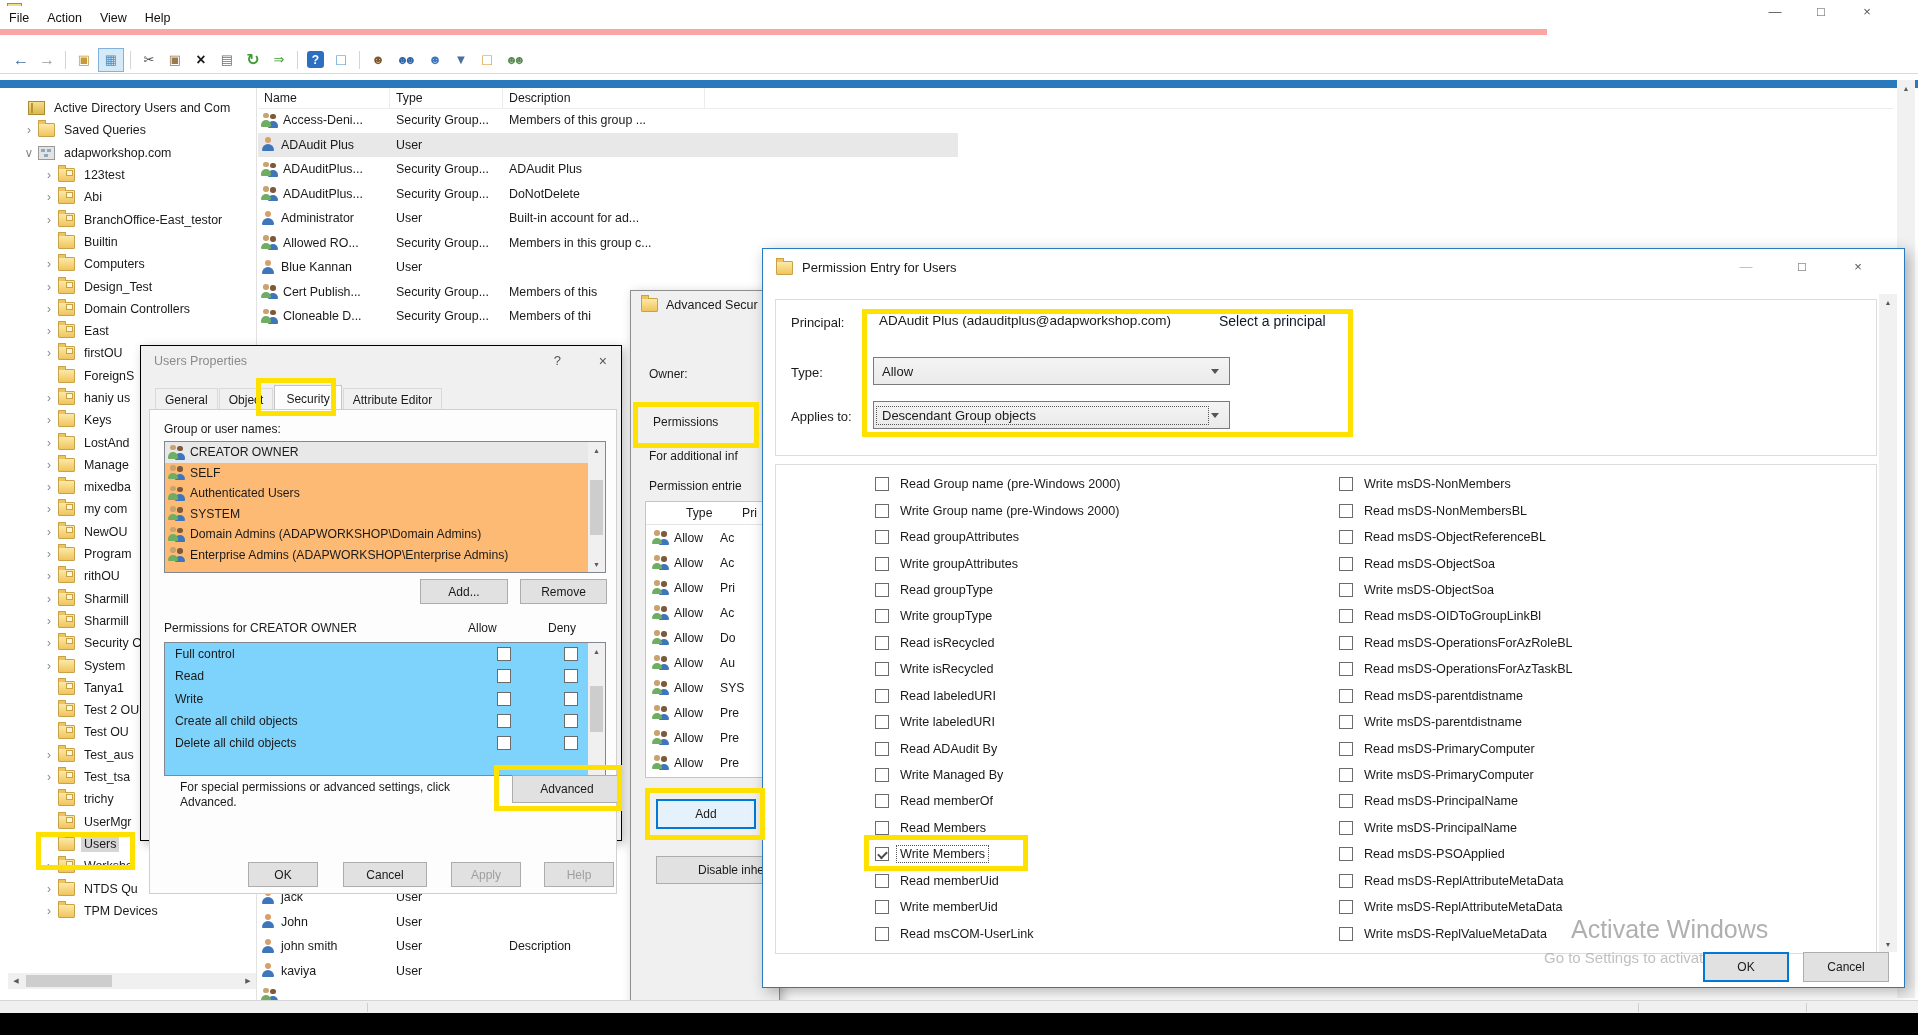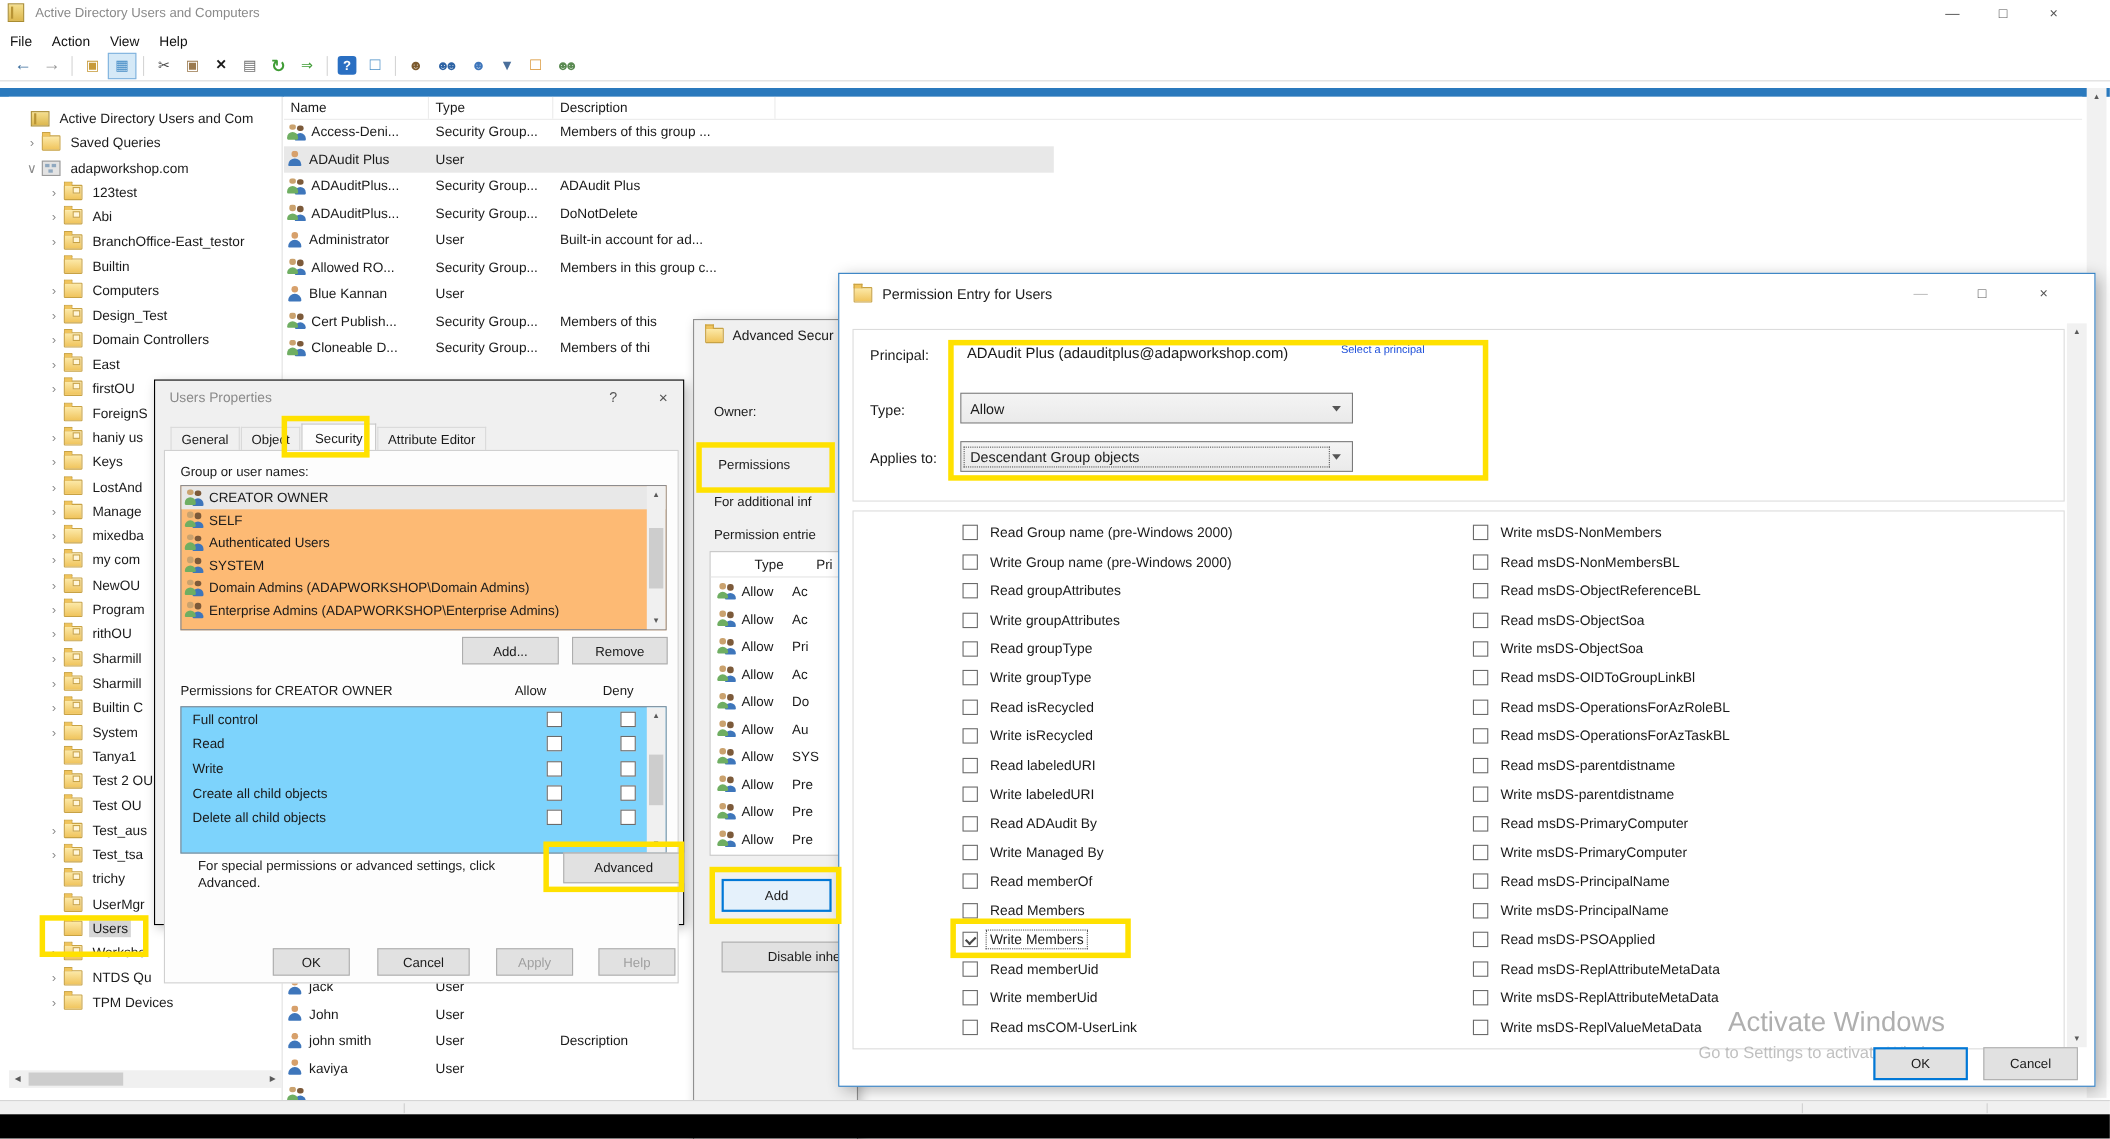--- a/index.html
+++ b/index.html
@@ -5,21 +5,21 @@
   html,body{margin:0;padding:0;width:1918px;height:1035px;overflow:hidden;background:#fff;
     font-family:"Liberation Sans","DejaVu Sans",sans-serif;font-size:12px;color:#1a1a1a;}
   .abs{position:absolute}
   
   #titlebar{position:absolute;left:0;top:0;width:1918px;height:22px;background:#fff;display:flex;align-items:center}
   #app-icon{width:13px;height:15px;margin-left:7px;background:linear-gradient(#f5df8e,#dcb74e);border:1px solid #a98c31;position:relative}
   #app-icon::before{content:"";position:absolute;left:2px;top:2px;right:5px;bottom:2px;border-left:2px solid #b89435}
   #title-text{margin-left:10px;color:#8a8a8a;font-size:12px}
   .wbtn{width:46px;height:22px;display:flex;align-items:center;justify-content:center;color:#555;font-size:13px}
   #win-controls{position:absolute;right:28px;top:0;display:flex}
-  #menubar{position:absolute;left:0;top:26px;width:1547px;height:23px;background:#fff;border-bottom:1px solid #fca5a5;display:flex;align-items:center}
+  #menubar{position:absolute;left:0;top:6px;width:1547px;height:23px;background:#fff;border-bottom:6px solid #fca5a5;display:flex;align-items:center}
   .menu-item{padding:0 9px;font-size:12.5px;color:#111}
   #toolbar{position:absolute;left:0;top:46px;width:1918px;height:27px;background:#fff;border-bottom:1px solid #d9d9d9;display:flex;align-items:center;padding-left:8px}
   .tbi{width:24px;height:22px;display:flex;align-items:center;justify-content:center;font-size:13px;margin:0 1px}
   .tbi.big{font-size:16px;font-weight:bold}
   .tbi.sq{width:17px;height:17px;border-radius:3px;font-weight:bold;font-size:12px;margin:0 4px}
   .tbi.boxed{background:#d5e9f7;border:1px solid #7fb2dd}
   .tbi.pp{letter-spacing:-5px;padding-right:5px;font-size:12px}
   .tsep{width:1px;height:18px;background:#d5d5d5;margin:0 5px}
   #bluebar{position:absolute;left:0;top:80px;width:1918px;height:8px;background:#2a79bd}
   
@@ -116,21 +116,21 @@
   
   #pe{position:absolute;left:762px;top:248px;width:1143px;height:740px;background:#fff;border:1px solid #2b7ac0;box-shadow:4px 4px 14px rgba(0,0,0,.3);z-index:20;box-sizing:border-box}
   #pe-title{position:absolute;left:0;top:0;width:100%;height:37px;display:flex;align-items:center}
   #pe-title .t{margin-left:9px;font-size:13px}
   #pe-title .foldico{margin-left:13px}
   #pe-controls{position:absolute;right:18px;top:6px;display:flex}
   #pe-controls .wbtn{width:56px}
   #pe-topbox{position:absolute;left:12px;top:50px;width:1100px;height:155px;border:1px solid #dcdcdc}
   .pe-lab{position:absolute;font-size:13px}
   #pe-principal-value{position:absolute;left:116px;top:64px;font-size:13.5px}
-  #pe-select-principal{position:absolute;left:456px;top:64px;font-size:10px;color:#1d4ed8}
+  #pe-select-principal{position:absolute;left:456px;top:64px;font-size:14px;color:#0f172a}
   .combo{position:absolute;left:110px;width:357px;height:28px;background:linear-gradient(#f4f4f4,#eaeaea);border:1px solid #7a7a7a;display:flex;align-items:center;box-sizing:border-box}
   .combo .val{padding-left:8px;font-size:13px;flex:1}
   .combo .val.focusdot{margin:3px;padding:1px 5px;flex:1}
   .caret{width:0;height:0;border-left:4px solid transparent;border-right:4px solid transparent;border-top:5px solid #555;margin-right:10px}
   #pe-botbox{position:absolute;left:12px;top:215px;width:1100px;height:488px;border:1px solid #dcdcdc}
   .pcol{position:absolute;top:222px}
   #pcol-left{left:112px}
   #pcol-right{left:576px}
   .pcrow{height:26.45px;display:flex;align-items:center}
   .pclabel{margin-left:8px;font-size:12.6px;white-space:nowrap;padding:1px 3px}
@@ -366,21 +366,21 @@
 
       <div class="ti i2">
         <span class="chev">›</span>
         <span class="ico ico-ou"></span>
         <span class="tlabel">Sharmill</span>
       </div>
 
       <div class="ti i2">
         <span class="chev">›</span>
         <span class="ico ico-ou"></span>
-        <span class="tlabel">Builtin C</span>
+        <span class="tlabel">Security C</span>
       </div>
 
       <div class="ti i2">
         <span class="chev">›</span>
         <span class="ico ico-folder"></span>
         <span class="tlabel">System</span>
       </div>
 
       <div class="ti i2">
         <span class="chev"></span>

